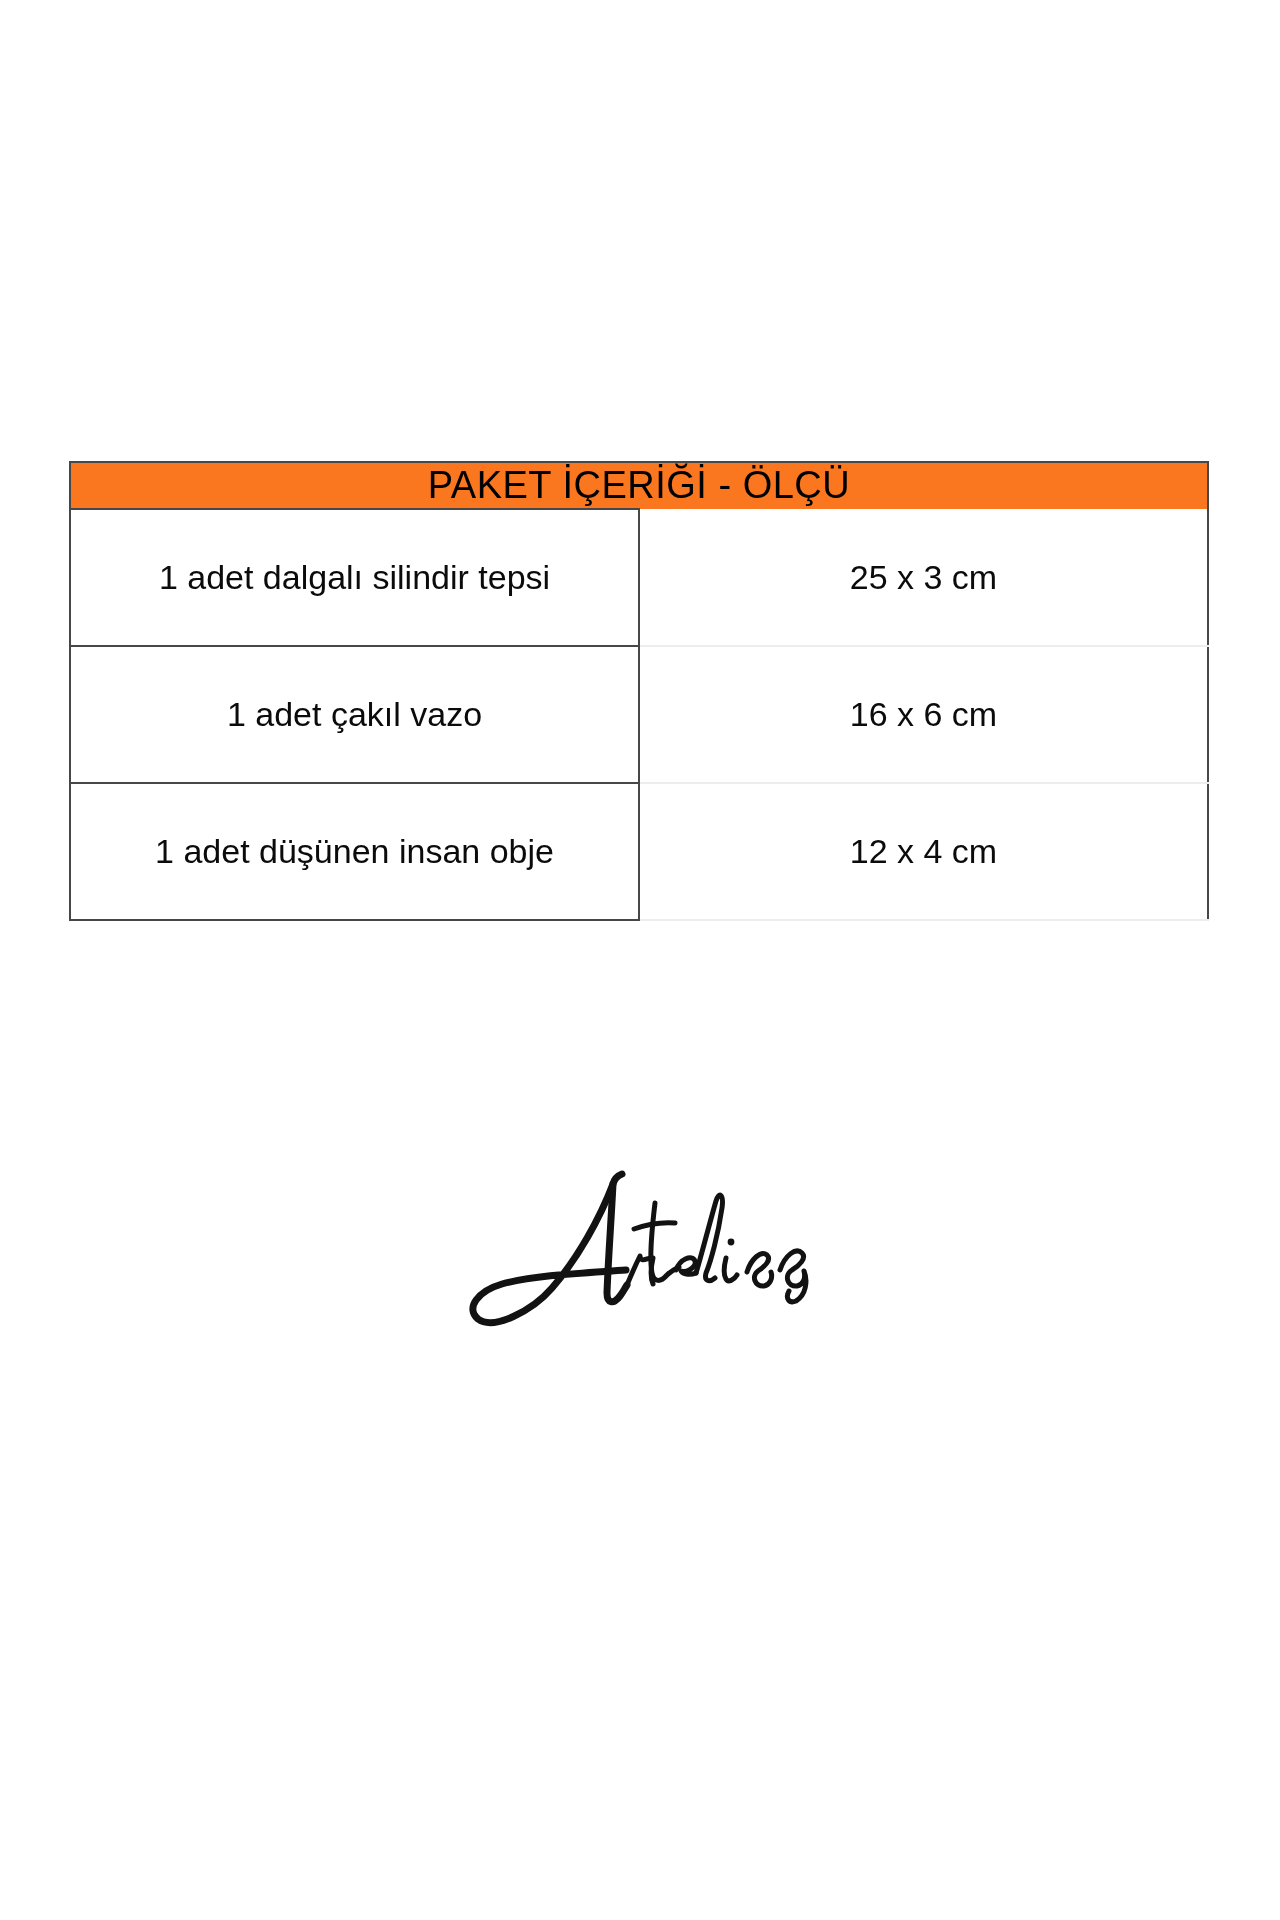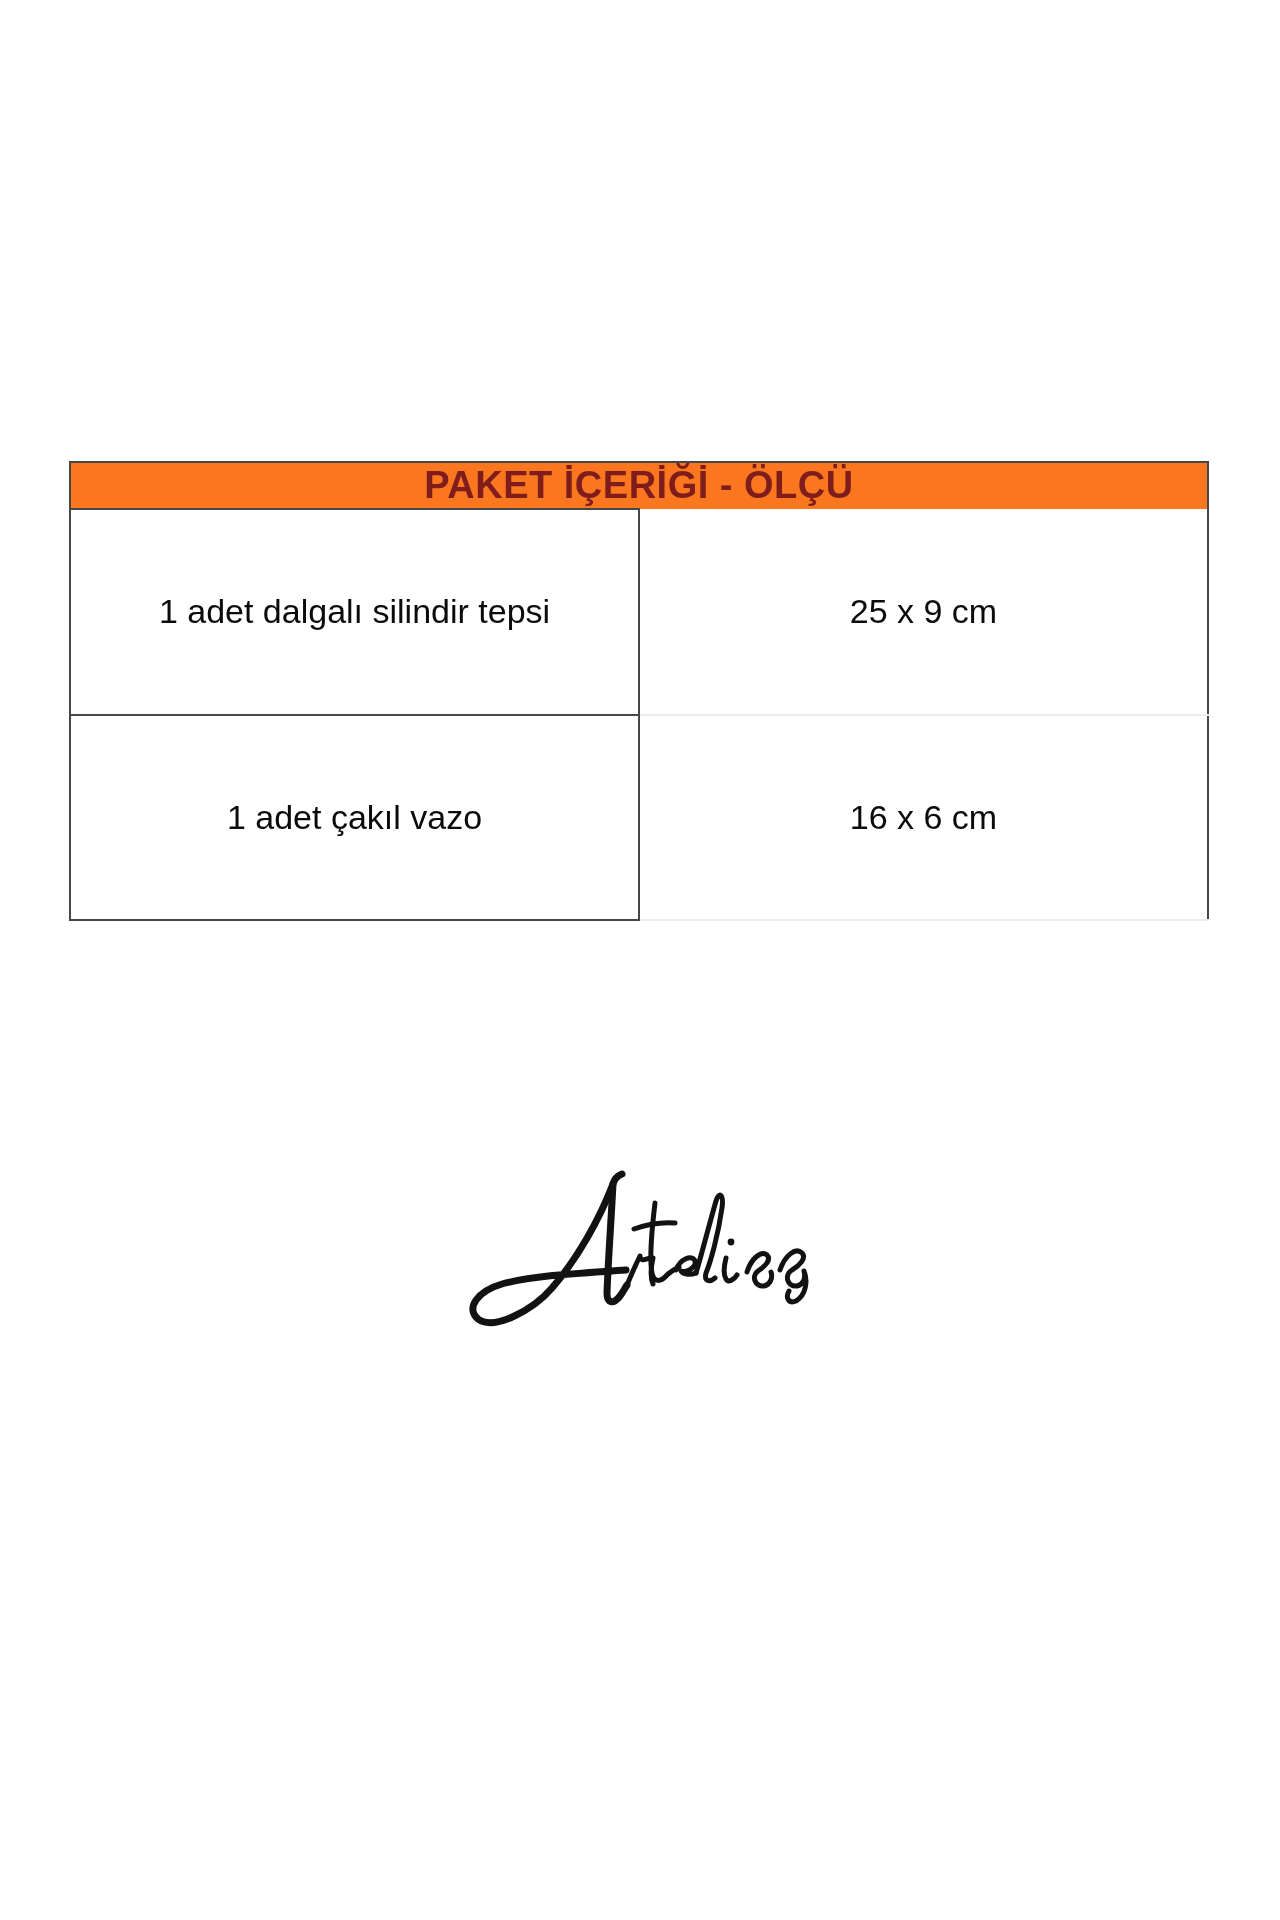--- a/index.html
+++ b/index.html
@@ -21,23 +21,23 @@
     width: 1140px; height: 460px;
     border-collapse: collapse;
     table-layout: fixed;
     border: 2px solid #474747;
     text-align: center;
     color: #000000;
   }
   table.spec-table th.title-cell {
     background: #FA761F;
     font-size: 38px;
-    font-weight: bold;
+    font-weight: normal;
     letter-spacing: 0.5px;
-    color: #7f1d1d;
+    color: #000000;
   }
   table.spec-table td {
     font-size: 34px;
     color: #0b0b0b;
     vertical-align: middle;
     padding: 4px;
   }
   td.item-cell {
     width: 743px;
     border-top: 2px solid #474747;
@@ -79,25 +79,29 @@
 
   <table class="spec-table">
     <thead>
       <tr>
         <th class="title-cell" colspan="2">PAKET İÇERİĞİ - ÖLÇÜ</th>
       </tr>
     </thead>
     <tbody>
       <tr>
         <td class="item-cell">1 adet dalgalı silindir tepsi</td>
-        <td class="size-cell">25 x 9 cm</td>
+        <td class="size-cell">25 x 3 cm</td>
       </tr>
       <tr>
         <td class="item-cell">1 adet çakıl vazo</td>
         <td class="size-cell">16 x 6 cm</td>
+      </tr>
+      <tr>
+        <td class="item-cell">1 adet düşünen insan obje</td>
+        <td class="size-cell">12 x 4 cm</td>
       </tr>
     </tbody>
   </table>
 
   <div class="signature">
     <svg viewBox="0 0 400 190" xmlns="http://www.w3.org/2000/svg" role="img" aria-label="Arteliss">
 
       <path class="sig-main" d="M 192 11 C 187 13, 184 17, 183 21 C 170 55, 148 95, 122 125 C 103 147, 64 168, 48 156 C 35 145, 48 128, 72 121 C 105 112, 155 110, 196 107"></path>
 
       <path class="sig-main" d="M 183 21 C 181 60, 178 100, 177 130 C 177 140, 183 142, 190 133 C 193 129, 195 125, 197 122"></path>

